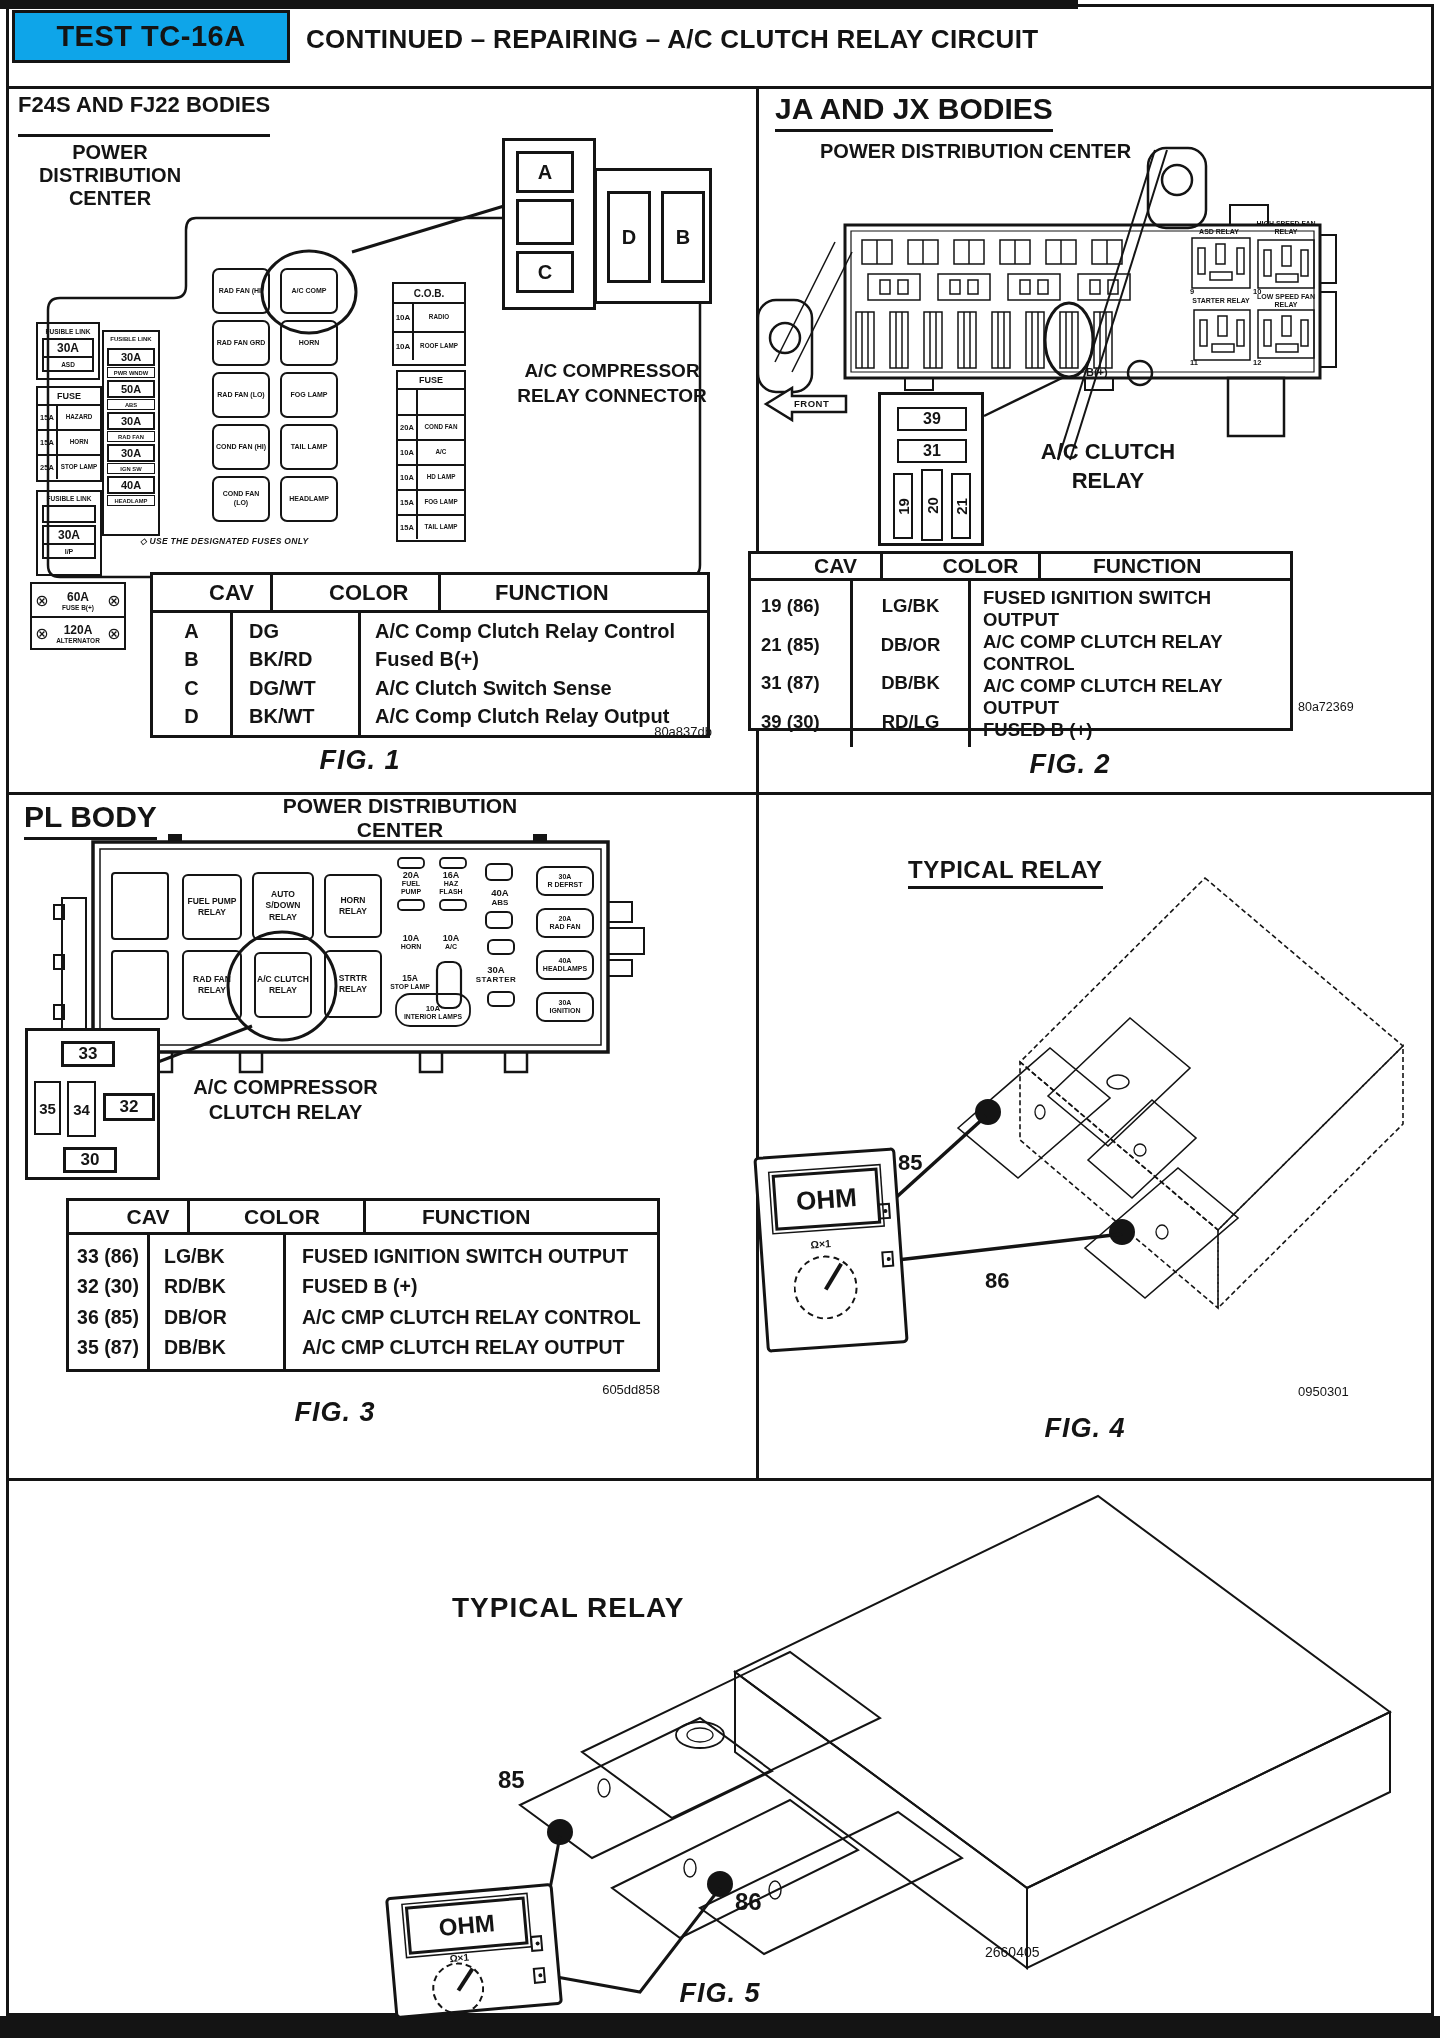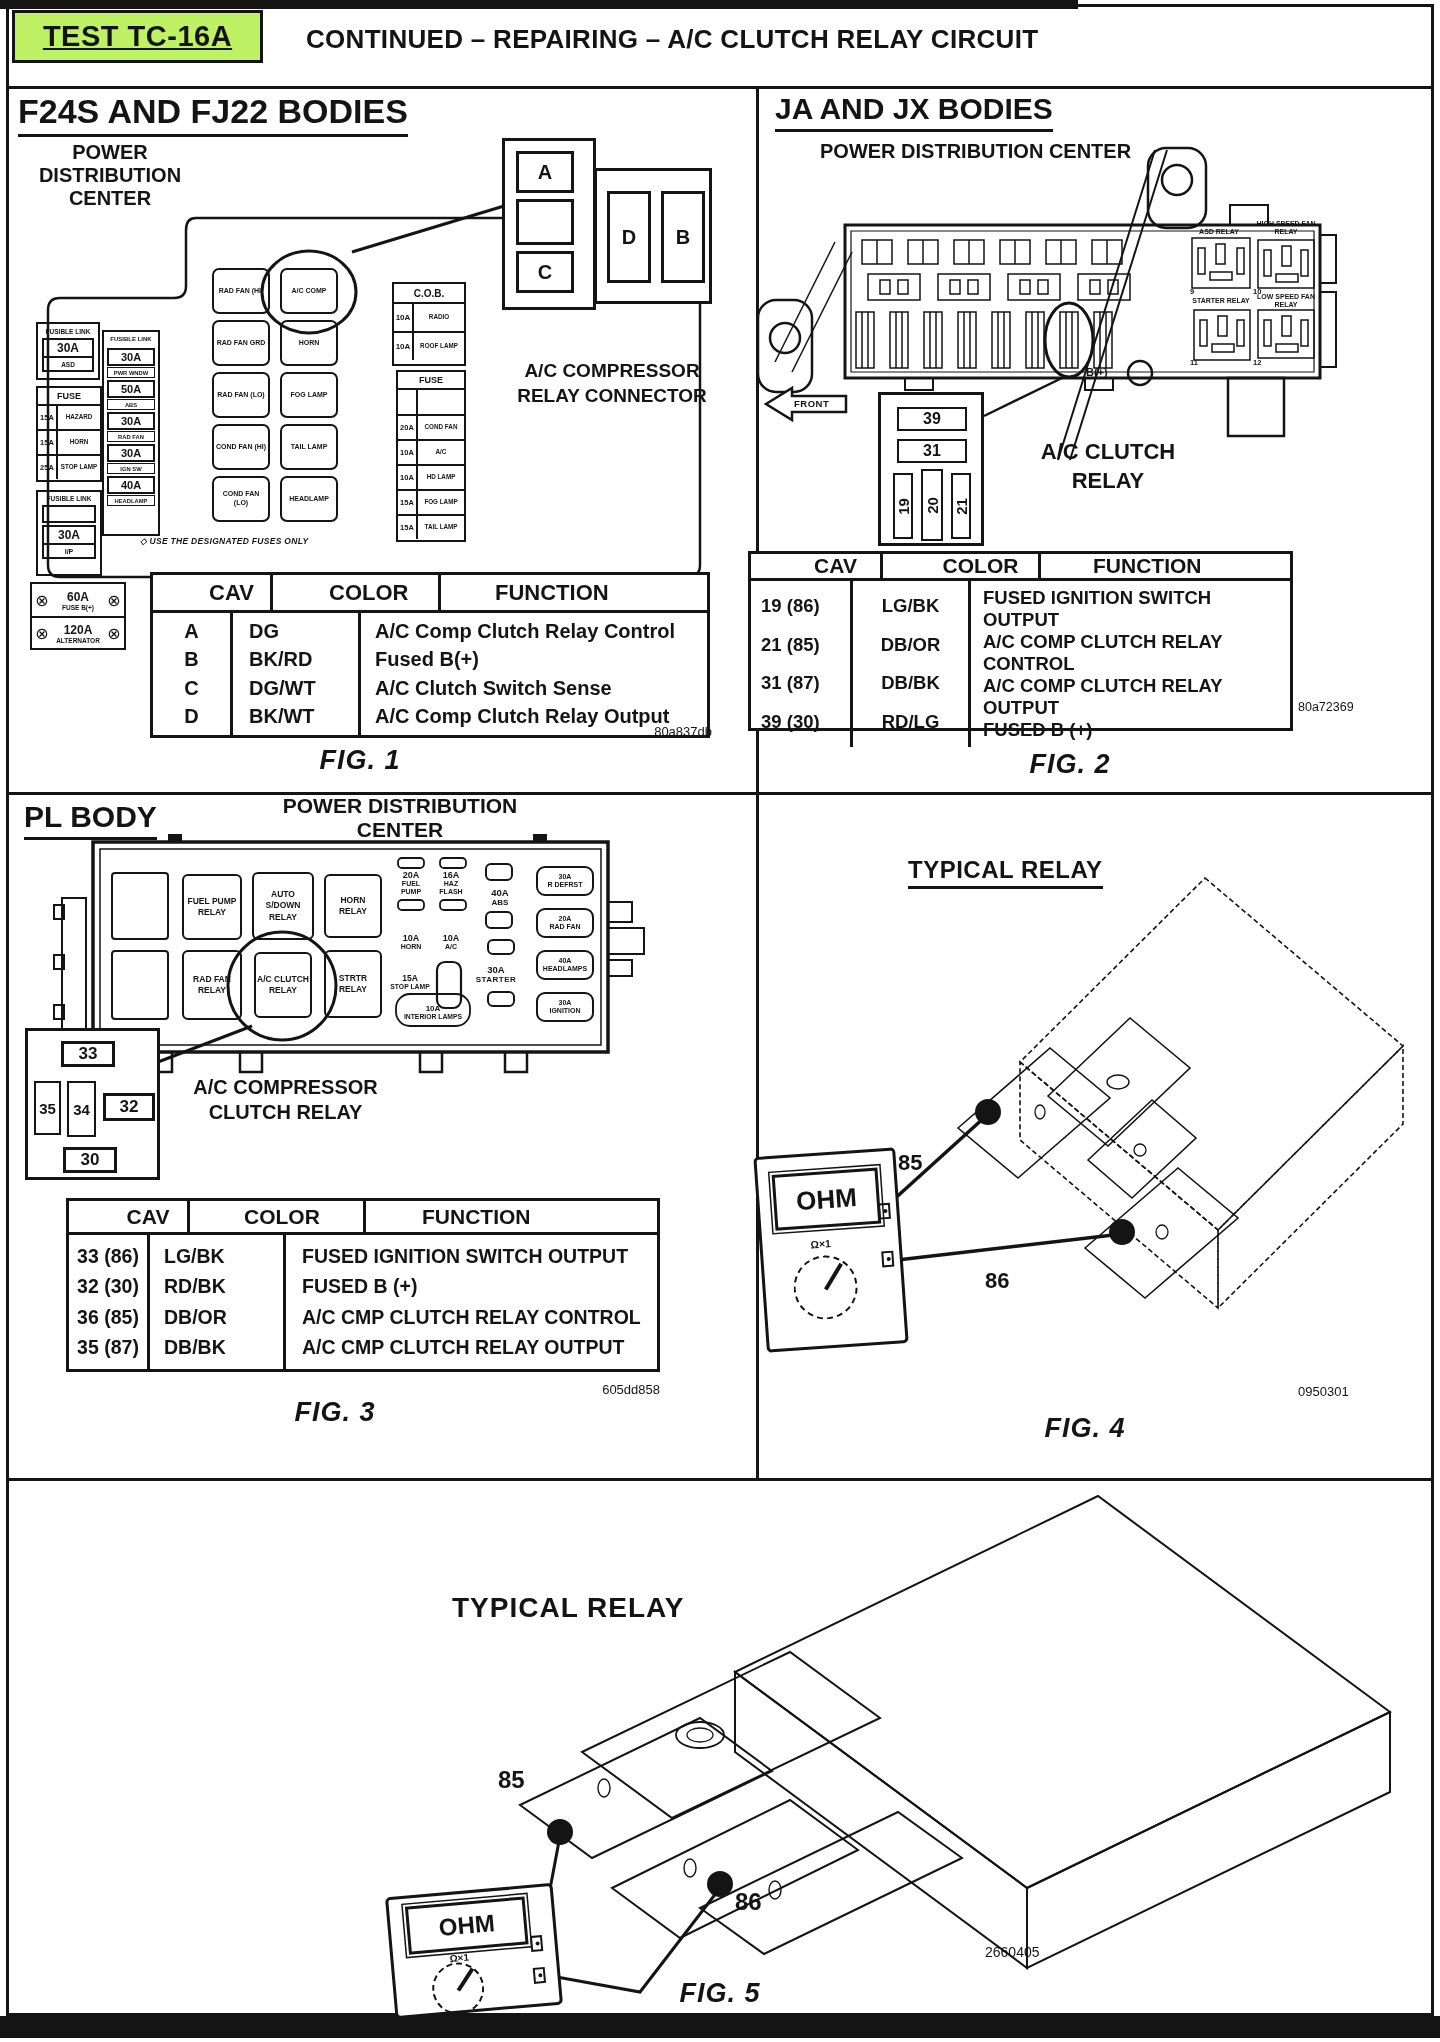--- a/index.html
+++ b/index.html
@@ -50,30 +50,30 @@
   svg { position:absolute; overflow:visible; }
   svg path, svg rect, svg line, svg polygon, svg polyline, svg ellipse, svg circle { vector-effect:non-scaling-stroke; }
 </style>
 </head>
 <body>
 
 <div class="abs" style="left:0;top:0;width:1078px;height:9px;background:#141414;"></div>
 <div class="abs" style="left:6px;top:4px;width:1428px;height:2012px;border:3px solid #141414;"></div>
 <div class="abs" style="left:0;top:2016px;width:1440px;height:22px;background:#141414;"></div>
 
-<div class="abs ctr b" style="left:12px;top:10px;width:251px;height:53px;border:3.5px solid #141414;font-size:29px;letter-spacing:.5px;background:#bef264;text-decoration:underline;">
+<div class="abs ctr b" style="left:12px;top:10px;width:278px;height:53px;border:3.5px solid #141414;font-size:29px;letter-spacing:.5px;background:#0ea5e9;">
   <span>TEST TC-16A</span>
 </div>
 <div class="abs b" style="left:306px;top:24px;font-size:26px;letter-spacing:.3px;">CONTINUED – REPAIRING – A/C CLUTCH RELAY CIRCUIT</div>
 <div class="abs" style="left:6px;top:86px;width:1428px;border-top:3px solid #141414;"></div>
 <div class="abs" style="left:756px;top:86px;height:1392px;border-left:3px solid #141414;"></div>
 <div class="abs" style="left:6px;top:792px;width:1428px;border-top:3px solid #141414;"></div>
 <div class="abs" style="left:6px;top:1478px;width:1428px;border-top:3px solid #141414;"></div>
 
-<div class="abs b" style="left:18px;top:92px;font-size:34px;border-bottom:3px solid #141414;padding-bottom:3px;">F24S AND FJ22 BODIES</div>
+<div class="abs b" style="left:18px;top:92px;font-size:22px;border-bottom:3px solid #141414;padding-bottom:16px;">F24S AND FJ22 BODIES</div>
 <div class="abs ctr b" style="left:20px;top:136px;width:180px;height:78px;font-size:20px;line-height:1.15;">POWER DISTRIBUTION CENTER</div>
 
 <svg class="abs" style="left:10px;top:100px;" width="745" height="560" viewBox="0 0 745 560">
   <path d="M 186 118 L 678 118 Q 690 118 690 130 L 690 465 Q 690 477 678 477 L 50 477 Q 38 477 38 465 L 38 210 Q 38 198 50 198 L 164 198 Q 176 198 176 186 L 176 130 Q 176 118 186 118 Z" fill="none" stroke="#141414" stroke-width="2.5"></path>
   <ellipse cx="299" cy="192" rx="47" ry="41" fill="none" stroke="#141414" stroke-width="3"></ellipse>
   <line x1="342" y1="152" x2="494" y2="106" stroke="#141414" stroke-width="3"></line>
 </svg>
 
 <div class="abs bx2" style="left:36px;top:322px;width:64px;height:58px;">
   <div class="boxhead" style="height:14px;font-size:6.5px;">FUSIBLE LINK</div>

